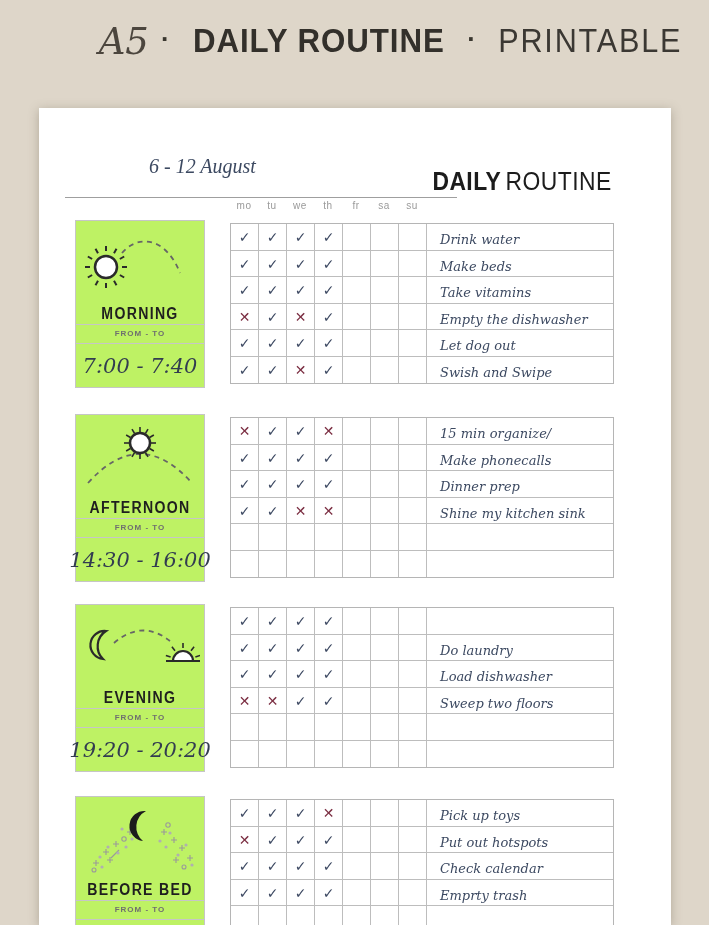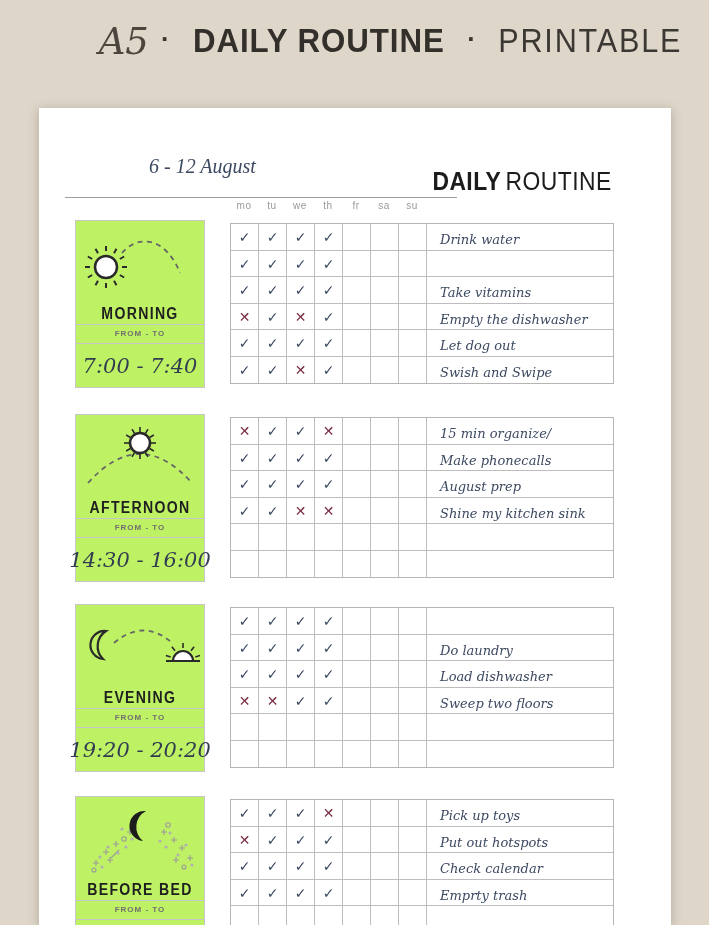--- a/index.html
+++ b/index.html
@@ -153,20 +153,21 @@
           <div class="task-cell">Drink water</div>
         </div>
         <div class="grid-row">
           <div class="cell check">✓</div>
           <div class="cell check">✓</div>
           <div class="cell check">✓</div>
           <div class="cell check">✓</div>
           <div class="cell"></div>
           <div class="cell"></div>
           <div class="cell"></div>
+          <div class="task-cell">Make beds</div>
         </div>
         <div class="grid-row">
           <div class="cell check">✓</div>
           <div class="cell check">✓</div>
           <div class="cell check">✓</div>
           <div class="cell check">✓</div>
           <div class="cell"></div>
           <div class="cell"></div>
           <div class="cell"></div>
           <div class="task-cell">Take vitamins</div>
@@ -252,21 +253,21 @@
           <div class="task-cell">Make phonecalls</div>
         </div>
         <div class="grid-row">
           <div class="cell check">✓</div>
           <div class="cell check">✓</div>
           <div class="cell check">✓</div>
           <div class="cell check">✓</div>
           <div class="cell"></div>
           <div class="cell"></div>
           <div class="cell"></div>
-          <div class="task-cell">August prep</div>
+          <div class="task-cell">Dinner prep</div>
         </div>
         <div class="grid-row">
           <div class="cell check">✓</div>
           <div class="cell check">✓</div>
           <div class="cell cross">✕</div>
           <div class="cell cross">✕</div>
           <div class="cell"></div>
           <div class="cell"></div>
           <div class="cell"></div>
           <div class="task-cell">Shine my kitchen sink</div>

